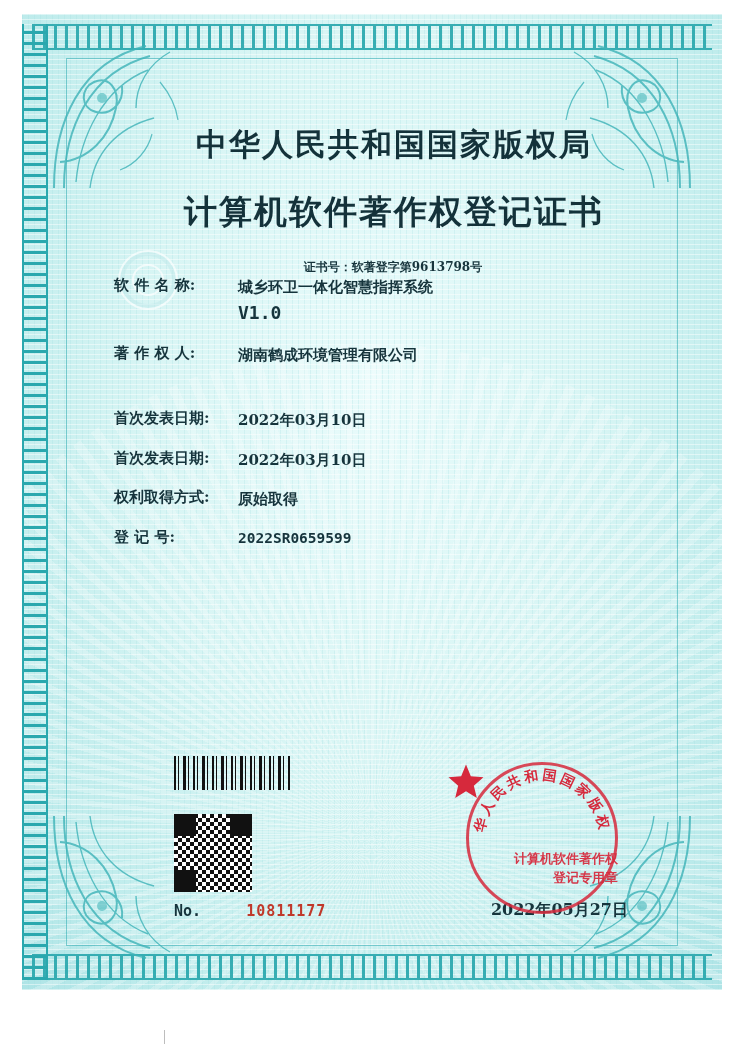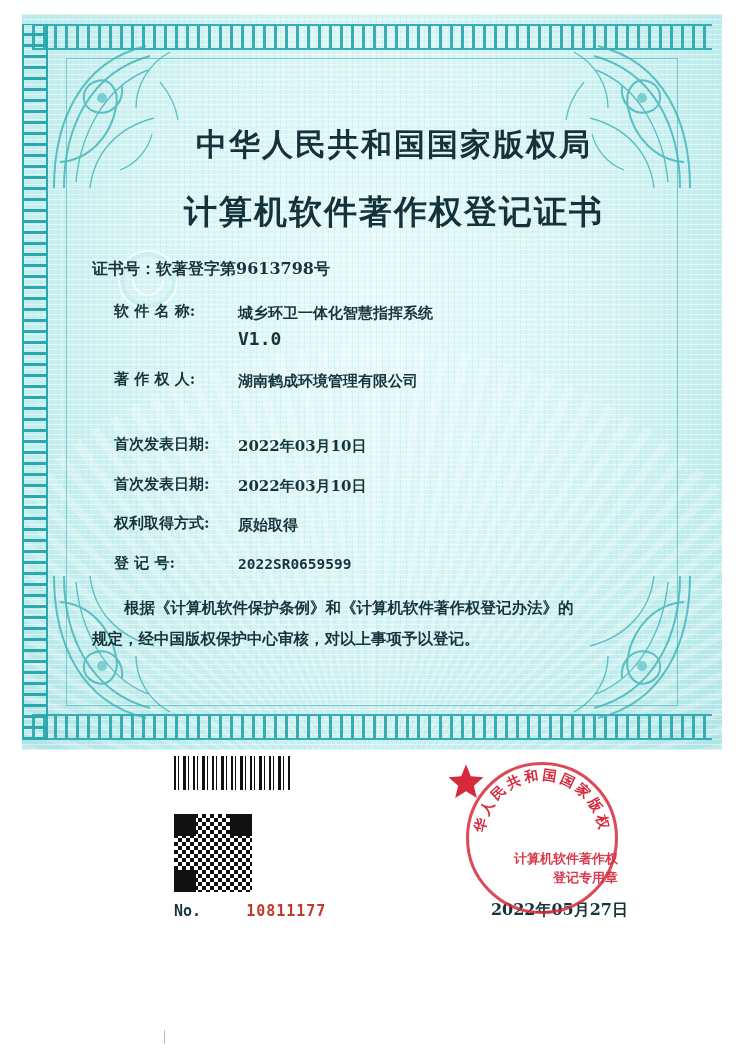--- a/index.html
+++ b/index.html
@@ -20,21 +20,21 @@
     height: 1062px;
     background: #ffffff;
   }
 
   
   .cert {
     position: absolute;
     left: 22px;
     top: 14px;
     width: 700px;
-    height: 736px;
+    height: 976px;
     background:
       radial-gradient(ellipse at 50% 38%, #e9fbfb 0%, #d8f5f4 45%, #bfecec 80%, #aee4e6 100%);
     box-sizing: border-box;
   }
 
   
   .guilloche {
     position: absolute;
     inset: 0;
     background-image:
@@ -135,31 +135,30 @@
   .title-sub {
     text-align: center;
     font-size: 33px;
     font-weight: bold;
     color: #14323a;
     letter-spacing: 2px;
     margin: 24px 0 0 0;
     font-family: "DejaVu Serif", "Liberation Serif", serif;
   }
   .cert-no {
-    text-align: left;
-    font-size: 16px;
+    text-align: center;
+    font-size: 12px;
     color: #16343c;
     margin-top: 24px;
     padding-right: 2px;
     font-weight: bold;
     font-family: "DejaVu Serif", "Liberation Serif", serif;
   }
 
   .fields {
-    margin-top: 22px;
     padding-left: 22px;
   }
   .field-row {
     display: flex;
     align-items: flex-start;
     margin-bottom: 17px;
     font-size: 15px;
     color: #16343c;
     font-family: "DejaVu Serif", "Liberation Serif", serif;
   }
@@ -442,24 +441,20 @@
         </div>
 
 
         <div class="field-row">
           <div class="field-label">登 记 号:</div>
           <div class="field-value mono">2022SR0659599</div>
         </div>
 
       </div>
 
-      <div class="para">
-        <p class="indent">根据《计算机软件保护条例》和《计算机软件著作权登记办法》的</p>
-        <p>规定，经中国版权保护中心审核，对以上事项予以登记。</p>
-      </div>
     </div>
 
     <div class="barcode"></div>
     <div class="qr"></div>
 
     <div class="no-line">
       <span>No.</span>
       <span class="num">10811177</span>
     </div>
 

